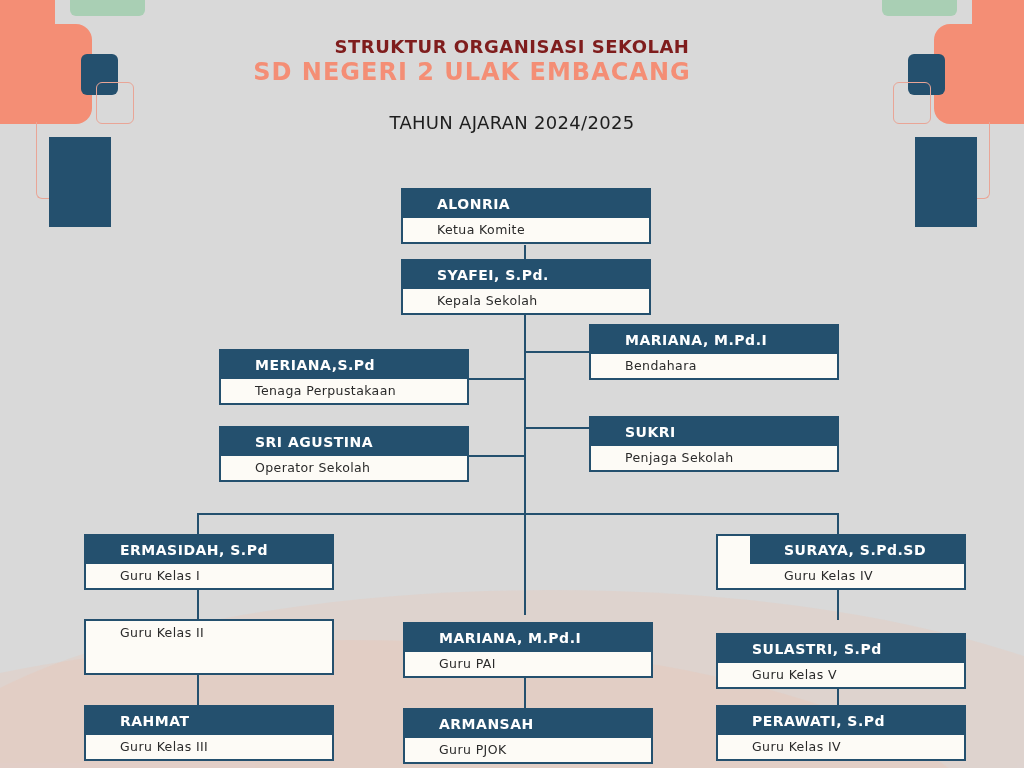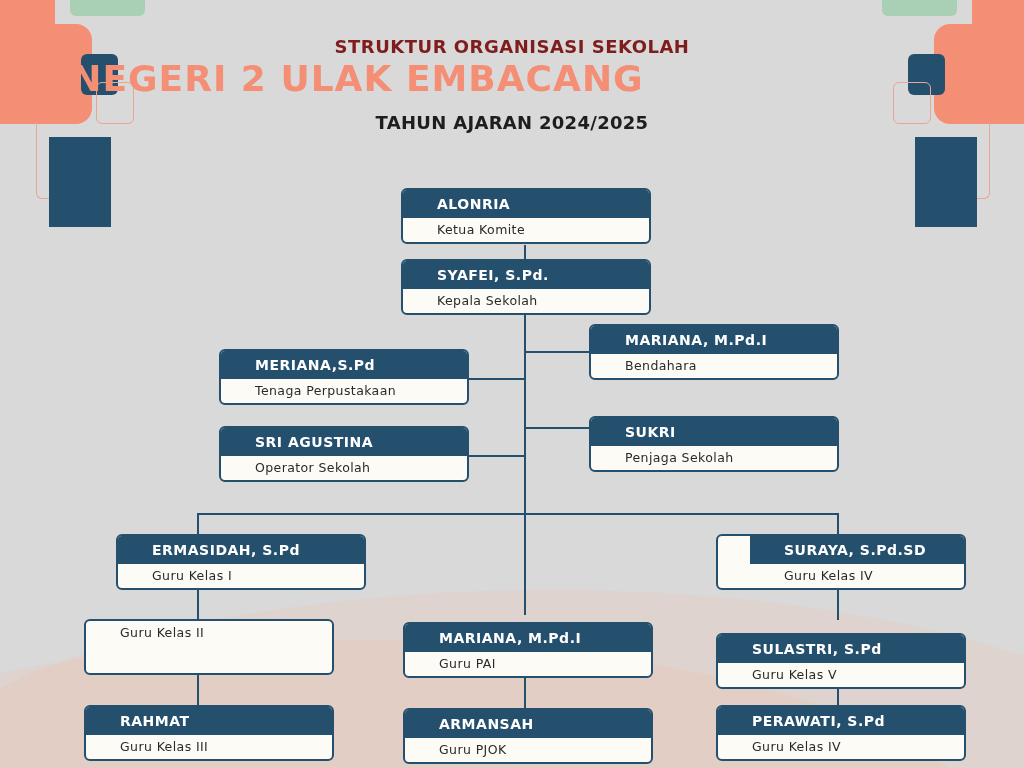--- a/index.html
+++ b/index.html
@@ -11,30 +11,30 @@
     .abs { position:absolute; }
     .wave {
       position:absolute; left:-100px; width:1300px; border-radius:50%;
       background:rgba(240,190,170,0.22);
     }
     .title1 {
       position:absolute; left:0; width:1024px; top:36px; text-align:center;
       font-weight:bold; font-size:18px; color:#7f1d1d; letter-spacing:0.5px;
     }
     .title2 {
-      position:absolute; left:0; width:1024px; top:58px; text-align:left;
-      font-weight:bold; font-size:36px; color:#f48e75; letter-spacing:1px;
+      position:absolute; left:0; width:944px; top:58px; text-align:center;
+      font-weight:bold; font-size:24px; color:#f48e75; letter-spacing:1px;
     }
     .title3 {
       position:absolute; left:0; width:1024px; top:112px; text-align:center;
-      font-weight:bold; font-size:18px; color:#1e1e1e; letter-spacing:0.3px;
+      font-weight:normal; font-size:18px; color:#1e1e1e; letter-spacing:0.3px;
     }
     .card {
       position:absolute; width:250px; height:56px;
-      border:2px solid #24506e; border-radius:6px; background:#fdfbf6;
+      border:2px solid #24506e; border-radius:0; background:#fdfbf6;
       box-sizing:border-box; overflow:hidden;
     }
     .card .name {
       background:#24506e; color:#ffffff; font-weight:bold; font-size:14px;
       height:28px; line-height:28px; padding-left:34px; letter-spacing:0.5px;
     }
     .card .role {
       color:#2a2a2a; font-size:12.5px; line-height:24px; padding-left:34px;
       letter-spacing:0.4px;
     }
@@ -100,21 +100,21 @@
 
 <div class="card" style="left:589px;top:324px;">
   <div class="name">MARIANA, M.Pd.I</div>
   <div class="role">Bendahara</div>
 </div>
 <div class="card" style="left:589px;top:416px;">
   <div class="name">SUKRI</div>
   <div class="role">Penjaga Sekolah</div>
 </div>
 
-<div class="card" style="left:84px;top:534px;margin-left:32px;">
+<div class="card" style="left:84px;top:534px;">
   <div class="name">ERMASIDAH, S.Pd</div>
   <div class="role">Guru Kelas I</div>
 </div>
 <div class="card" style="left:84px;top:619px;">
   <div class="role">Guru Kelas II</div>
 </div>
 <div class="card" style="left:84px;top:705px;">
   <div class="name">RAHMAT</div>
   <div class="role">Guru Kelas III</div>
 </div>

